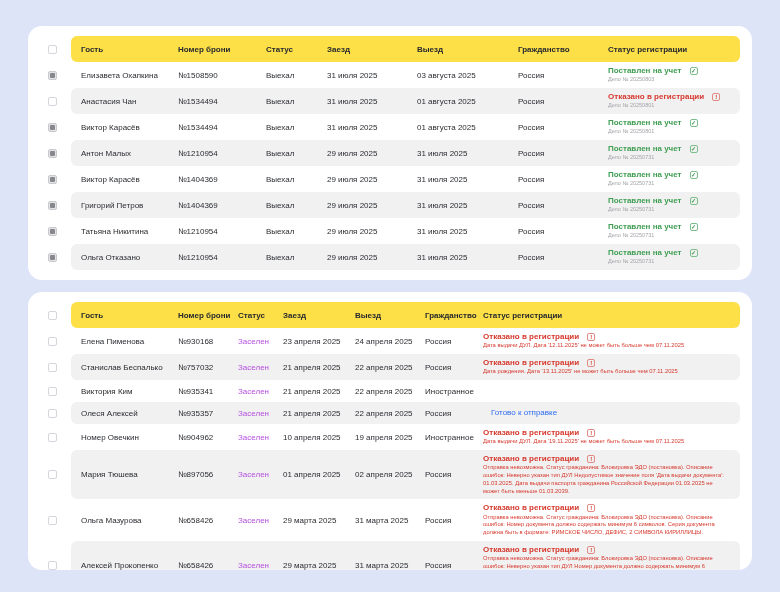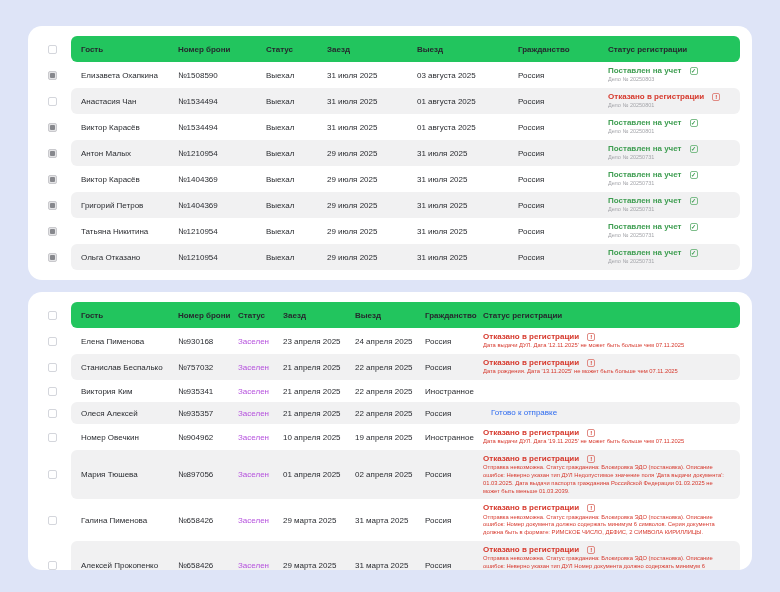--- a/index.html
+++ b/index.html
@@ -32,21 +32,21 @@
     background:#87888d; border-radius:1px;
   }
 
   .band {
     flex:1; display:grid; align-items:center;
     padding:0 8px 0 10px; border-radius:6px;
     min-width:0;
   }
   .t0 .band { grid-template-columns:97px 88px 61px 90px 101px 90px 1fr; }
   .t1 .band { grid-template-columns:97px 60px 45px 72px 70px 58px 1fr; }
-  .thead .band { background:#22c55e; }
+  .thead .band { background:#fde047; }
   .thead { height:26px; }
   .t0 .trow { height:26px; }
   .t1 .trow { min-height:22px; }
   .trow .band.alt { background:#f1f1f2; }
   .t1 .trow .band { padding-top:4px; padding-bottom:4px; }
 
   .hcell { font-size:8px; font-weight:700; color:#26282e; white-space:nowrap; overflow:hidden; }
   .cell { font-size:8px; color:#2a2c31; white-space:nowrap; overflow:hidden; padding-right:4px; }
   .link {
     color:#2a2c31; text-decoration:underline; text-underline-offset:2px;
@@ -393,21 +393,21 @@
         <div class="reg-note error">Отправка невозможна. Статус гражданина: Блокировка ЭДО (постановка). Описание ошибок: Неверно указан тип ДУЛ Недопустимое значение поля 'Дата выдачи документа': 01.03.2025. Дата выдачи паспорта гражданина Российской Федерации 01.03.2025 не может быть меньше 01.03.2039.</div>
       </div>
     </div>
   </div>
 
   <div class="trow">
     <span class="cbwrap">
             <span class="cb"></span>
           </span>
     <div class="band">
-      <span class="cell link guest">Галина Пименова</span>
+      <span class="cell link guest">Ольга Мазурова</span>
       <span class="cell link booking">№658426</span>
       <span class="cell stay-status">Заселен</span>
       <span class="cell checkin">29 марта 2025</span>
       <span class="cell checkout">31 марта 2025</span>
       <span class="cell cit">Россия</span>
       <div class="cell reg refused">
         <div class="reg-line">
           <span class="reg-label">Отказано в регистрации</span>
           <span class="reg-icon">!</span>
         </div>

